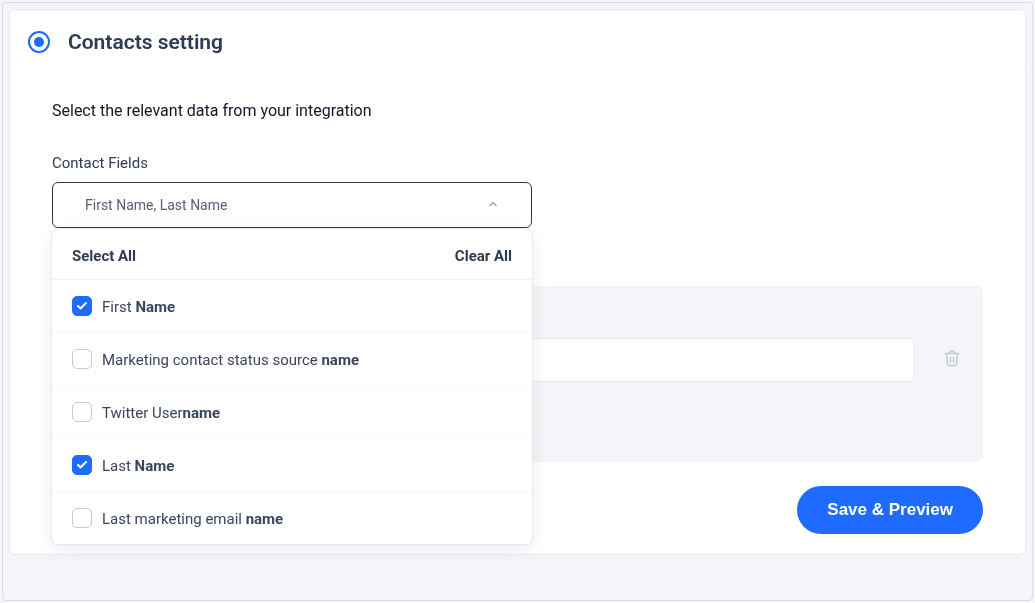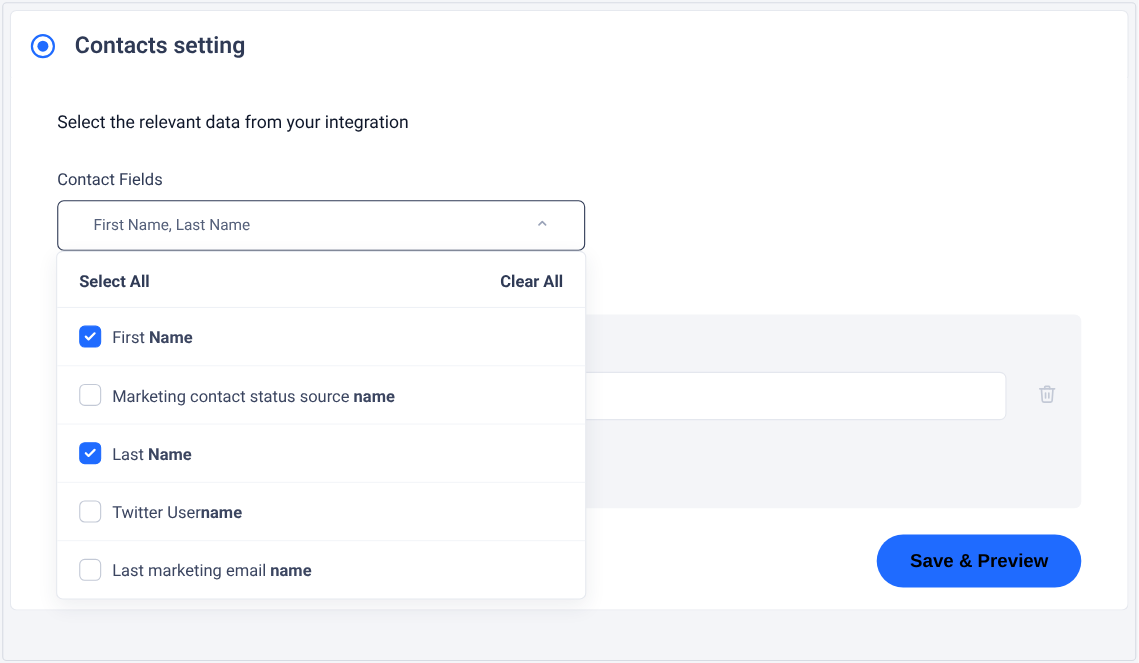--- a/index.html
+++ b/index.html
@@ -121,21 +121,21 @@
     align-items: center;
   }
   .trash-icon { color: #c3c9d6; }
   .footer-row {
     margin-top: 24px;
     display: flex;
     justify-content: flex-end;
   }
   .save-btn {
     background: #1f6bff;
-    color: #000000;
+    color: #ffffff;
     border: none;
     border-radius: 999px;
     padding: 14px 30px;
     font-size: 17px;
     font-weight: 700;
     cursor: pointer;
   }
 
   
   .dropdown-panel {
@@ -255,30 +255,30 @@
               <polyline points="20 6 9 17 4 12"></polyline>
             </svg>
           </span>
           <span class="option-label"><span>First </span><span class="match">Name</span><span></span></span>
         </div>
         <div class="option-row">
           <span class="checkbox"></span>
           <span class="option-label"><span>Marketing contact status source </span><span class="match">name</span><span></span></span>
         </div>
         <div class="option-row">
+          <span class="checkbox"></span>
+          <span class="option-label"><span>Twitter User</span><span class="match">name</span><span></span></span>
+        </div>
+        <div class="option-row">
           <span class="checkbox checked">
             <svg class="checkmark" viewBox="0 0 24 24" fill="none" stroke="currentColor" stroke-width="4" stroke-linecap="round" stroke-linejoin="round">
               <polyline points="20 6 9 17 4 12"></polyline>
             </svg>
           </span>
           <span class="option-label"><span>Last </span><span class="match">Name</span><span></span></span>
         </div>
         <div class="option-row">
           <span class="checkbox"></span>
-          <span class="option-label"><span>Twitter User</span><span class="match">name</span><span></span></span>
-        </div>
-        <div class="option-row">
-          <span class="checkbox"></span>
           <span class="option-label"><span>Last marketing email </span><span class="match">name</span><span></span></span>
         </div>
       </div>
   </div>
 </div>
 
 </body></html>

